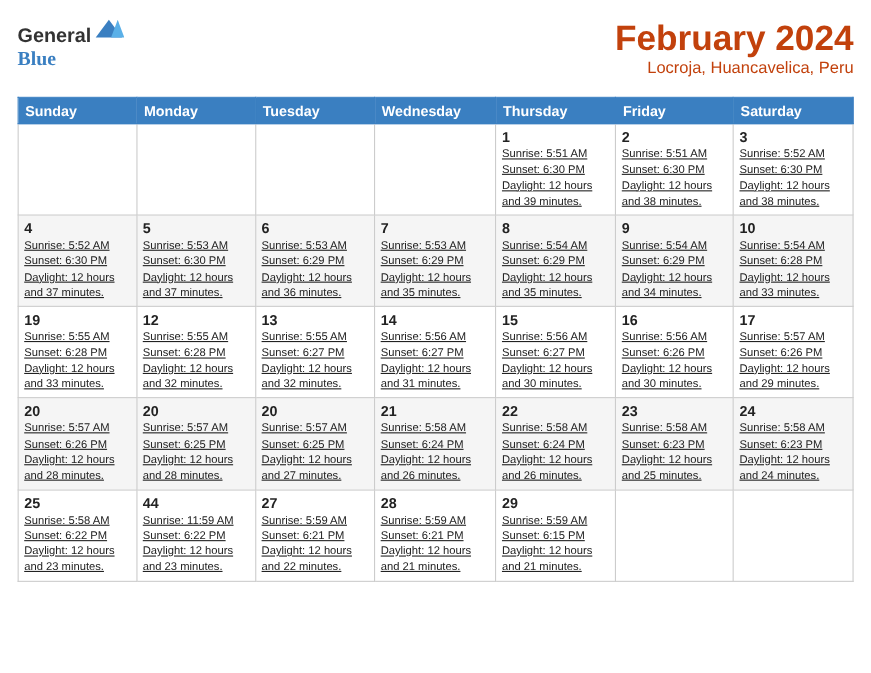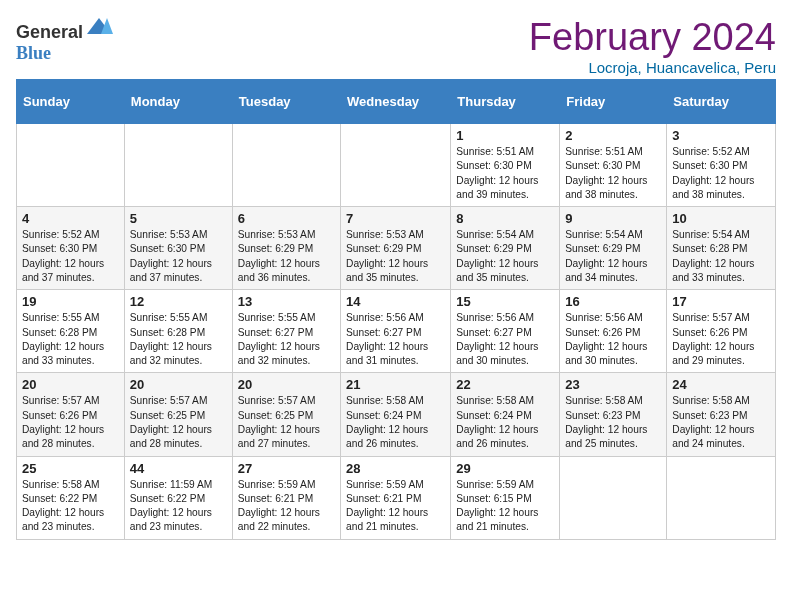--- a/index.html
+++ b/index.html
@@ -7,21 +7,21 @@
       font-family: Arial, sans-serif;
       background: #fff;
       width: 792px;
       min-height: 612px;
       padding: 16px;
     }
     .header {
       display: flex;
       justify-content: space-between;
       align-items: flex-start;
-      margin-bottom: 3px;
+      margin-bottom: 18px;
     }
     .logo {
       display: flex;
       align-items: center;
       gap: 2px;
     }
     .logo-text-general {
       font-size: 18px;
       font-weight: bold;
       color: #333;
@@ -34,37 +34,37 @@
     }
     .logo-icon {
       width: 28px;
       height: 22px;
       margin-left: 2px;
     }
     .title-block {
       text-align: right;
     }
     .month-title {
-      font-size: 38px;
-      font-weight: normal;
-      color: #701a75;
+      font-size: 32px;
+      font-weight: bold;
+      color: #c2410c;
     }
     .location-title {
       font-size: 15px;
-      color: #0369a1;
+      color: #c2410c;
     }
     .calendar {
       width: 100%;
       border-collapse: collapse;
     }
     .calendar th {
       background-color: #3a7fc1;
       color: #fff;
       text-align: left;
-      padding: 14px 6px;
+      padding: 4px 6px;
       font-size: 13px;
       border: 1px solid #3a7fc1;
     }
     .calendar td {
       border: 1px solid #ccc;
       vertical-align: top;
       padding: 4px 5px;
       width: 113px;
       min-height: 80px;
       font-size: 10.5px;
@@ -74,20 +74,21 @@
       font-size: 13px;
       font-weight: bold;
       color: #222;
       display: block;
       margin-bottom: 2px;
     }
     .day-info {
       font-size: 10.2px;
       line-height: 1.4;
       color: #222;
+      text-decoration: underline;
     }
     tr:nth-child(even) td {
       background-color: #f5f5f5;
     }
     tr:nth-child(odd) td {
       background-color: #fff;
     }
     
     thead tr th { background-color: #3a7fc1 !important; }
   </style>

